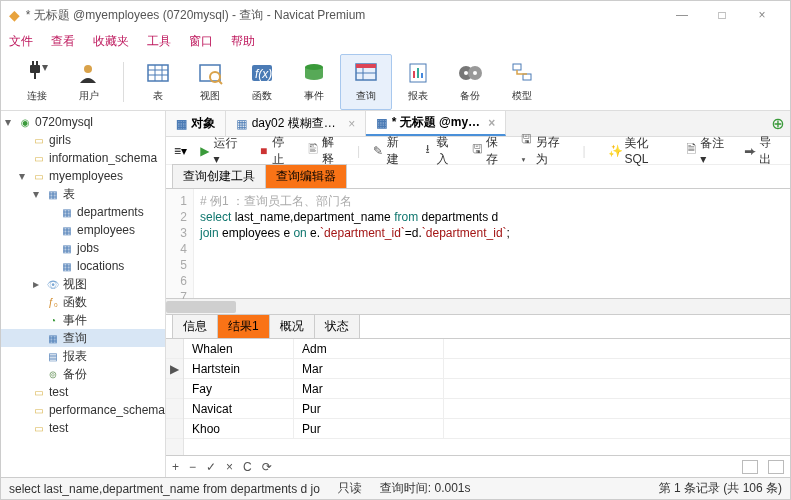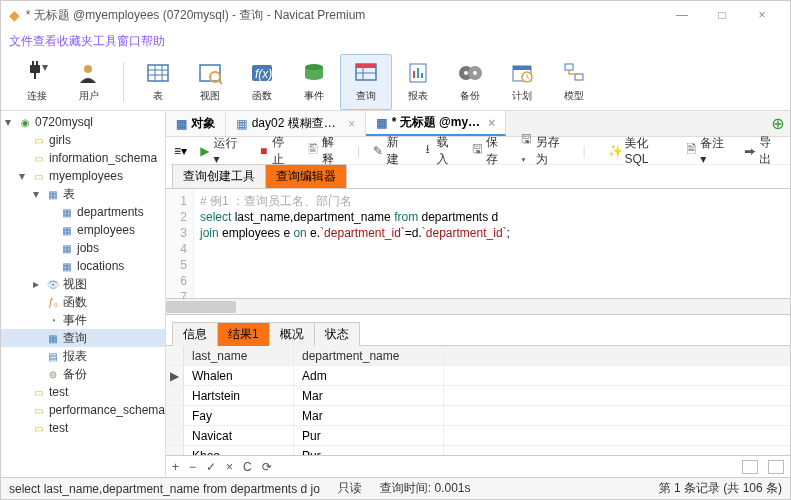--- a/index.html
+++ b/index.html
@@ -1,21 +1,21 @@
 <!DOCTYPE html>
 <html><head>
 <meta charset="utf-8">
 <style>
 * { margin: 0; padding: 0; box-sizing: border-box; font-family: "Microsoft YaHei", Arial, sans-serif; font-size: 12px; }
 body { background: #fff; width: 791px; height: 500px; overflow: hidden; display: flex; flex-direction: column; border: 1px solid #ccc; }
 .titlebar { height: 28px; display: flex; align-items: center; padding: 0 8px; background: #fff; }
 .titlebar .ticon { color: #e8a33d; margin-right: 6px; font-size: 14px; }
 .titlebar .title { flex: 1; color: #555; }
 .titlebar .winbtn { width: 40px; height: 28px; display: flex; align-items: center; justify-content: center; color: #888; }
-.menubar { height: 24px; display: flex; align-items: center; padding: 0 8px; color: #8b5cf6; }
+.menubar { height: 24px; display: flex; align-items: center; padding: 0 8px; gap: 18px; color: #be185d; }
 .toolbar { height: 58px; display: flex; align-items: center; padding: 0 10px; gap: 0; background: #fff; border-bottom: 1px solid #ddd; }
 .toolbar .tbtn { width: 52px; height: 56px; display: flex; flex-direction: column; align-items: center; justify-content: center; gap: 3px; }
 .toolbar .tbtn.active { background: #e8f0fb; border: 1px solid #a8c8ee; border-radius: 2px; }
 .toolbar .tico { width: 28px; height: 26px; display: flex; align-items: center; justify-content: center; }
 .toolbar .tlbl { font-size: 10px; color: #333; }
 .toolbar .sep { width: 1px; height: 40px; background: #ddd; margin: 0 8px; }
 .mainrow { flex: 1; display: flex; min-height: 0; }
 .sidebar { width: 165px; border-right: 1px solid #ddd; overflow: auto; background: #fff; padding: 2px 0; }
 .treeitem { display: flex; align-items: center; height: 18px; padding-left: 4px; gap: 3px; color: #333; white-space: nowrap; }
 .treeitem .arrow { width: 10px; display: inline-block; color: #666; }
@@ -35,21 +35,21 @@
 .subtab { padding: 3px 10px; border: 1px solid #ccc; border-bottom: none; background: #f3f3f3; margin-right: -1px; position: relative; }
 .subtab.active { background: #f97316; top: 0; }
 .editor { display: flex; border-bottom: 1px solid #ccc; font-family: Consolas, monospace; height: 110px; }
 .gutter { width: 28px; background: #fafafa; color: #aaa; text-align: right; padding: 4px 6px 0 0; line-height: 16px; border-right: 1px solid #eee; }
 .code { flex: 1; padding: 4px 6px; line-height: 16px; white-space: pre; overflow: auto; }
 .kw { color: #0f766e; }
 .cm { color: #aaa; }
 .str { color: #a31515; }
 .hscroll { height: 16px; background: #f3f3f3; border-bottom: 1px solid #ccc; position: relative; }
 .hscroll .thumb { position: absolute; left: 0; top: 2px; height: 12px; width: 70px; background: #cfcfcf; border-radius: 2px; }
-.rtabs { height: 24px; display: flex; align-items: center; padding-left: 6px; border-bottom: 1px solid #ccc; margin-top: 7px; }
+.rtabs { height: 24px; display: flex; align-items: flex-end; padding-left: 6px; border-bottom: 1px solid #ccc; }
 .grid { flex: 1; overflow: auto; display: flex; }
 .gmargin { width: 18px; background: #f5f5f5; border-right: 1px solid #e3e3e3; }
 .gmargin .rowhdr { height: 20px; border-bottom: 1px solid #eee; display: flex; align-items: center; justify-content: center; color: #555; }
 .gtbl { flex: 1; }
 .grow { display: flex; height: 20px; align-items: center; border-bottom: 1px solid #eee; }
 .grow.hdr { background: #f3f3f3; color: #333; font-weight: normal; }
 .gcell { padding: 0 8px; border-right: 1px solid #eee; height: 100%; display: flex; align-items: center; }
 .gcell.c0 { width: 110px; }
 .gcell.c1 { width: 150px; }
 .gridfoot { height: 22px; border-top: 1px solid #ccc; display: flex; align-items: center; padding: 0 6px; gap: 10px; color: #555; }
@@ -172,32 +172,20 @@
           <circle cx="9" cy="12" r="2" fill="#fff"></circle>
           <circle cx="18" cy="12" r="7" fill="#999"></circle>
           <circle cx="18" cy="12" r="2" fill="#fff"></circle>
         </svg>
       </div>
       <div class="tlbl">备份</div>
     </div>
     <div class="tbtn">
       <div class="tico">
         <svg width="26" height="24" viewBox="0 0 26 24">
-          <rect x="4" y="5" width="18" height="15" fill="#fff" stroke="#4b7bb5"></rect>
-          <rect x="4" y="5" width="18" height="4" fill="#4b7bb5"></rect>
-          <circle cx="18" cy="16" r="5" fill="#fff" stroke="#d9a24a" stroke-width="1.5"></circle>
-          <line x1="18" y1="16" x2="18" y2="13" stroke="#d9a24a"></line>
-          <line x1="18" y1="16" x2="20" y2="18" stroke="#d9a24a"></line>
-        </svg>
-      </div>
-      <div class="tlbl">计划</div>
-    </div>
-    <div class="tbtn">
-      <div class="tico">
-        <svg width="26" height="24" viewBox="0 0 26 24">
           <rect x="4" y="3" width="8" height="6" fill="#fff" stroke="#4b7bb5"></rect>
           <rect x="14" y="13" width="8" height="6" fill="#fff" stroke="#4b7bb5"></rect>
           <path d="M8 9 v4 h10" fill="none" stroke="#d9a24a" stroke-width="1.5"></path>
         </svg>
       </div>
       <div class="tlbl">模型</div>
     </div>
   </div>
 
 <div class="mainrow">
@@ -391,24 +379,20 @@
     <div class="grid">
       <div class="gmargin" id="gmargin">
           <div class="rowhdr"></div>
           <div class="rowhdr">▶</div>
           <div class="rowhdr"></div>
           <div class="rowhdr"></div>
           <div class="rowhdr"></div>
           <div class="rowhdr"></div>
         </div>
       <div class="gtbl" id="gtbl">
-          <div class="grow hdr">
-            <div class="gcell c0">last_name</div>
-            <div class="gcell c1">department_name</div>
-          </div>
           <div class="grow">
             <div class="gcell c0">Whalen</div>
             <div class="gcell c1">Adm</div>
           </div>
           <div class="grow">
             <div class="gcell c0">Hartstein</div>
             <div class="gcell c1">Mar</div>
           </div>
           <div class="grow">
             <div class="gcell c0">Fay</div>

